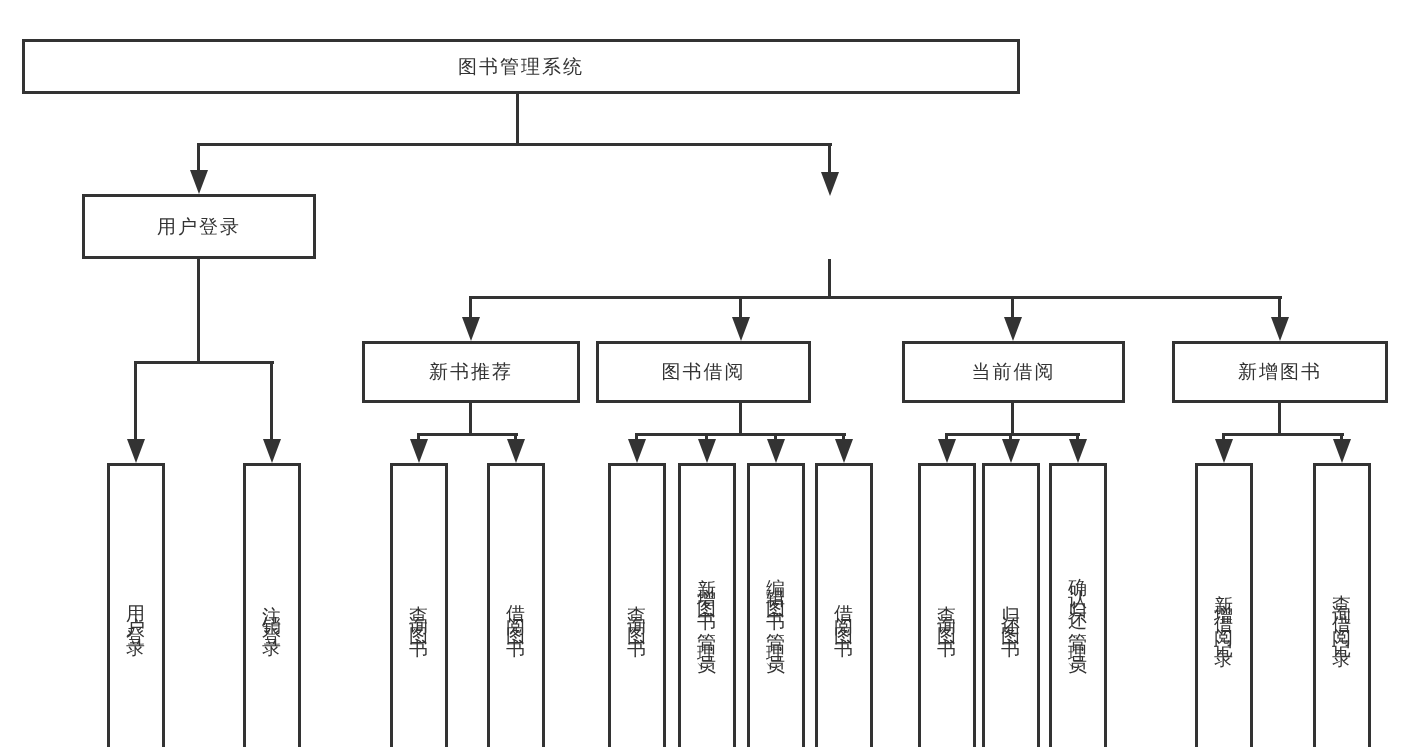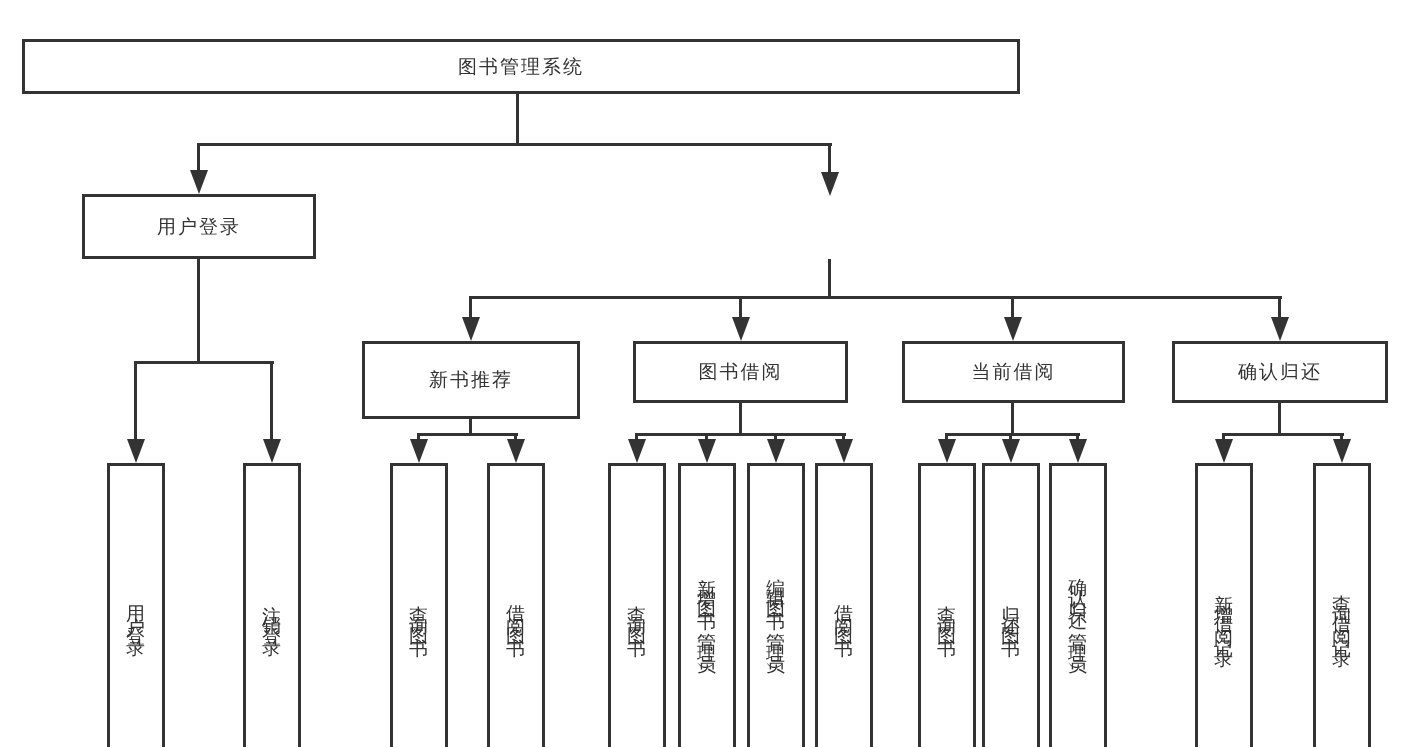--- a/index.html
+++ b/index.html
@@ -82,31 +82,31 @@
   <div class="hline" style="left:469px;top:270px;width:813px"></div>
   <div class="vline" style="left:469px;top:270px;height:24px"></div>
   <div class="arrow" style="left:462px;top:291px"></div>
   <div class="vline" style="left:739px;top:270px;height:24px"></div>
   <div class="arrow" style="left:732px;top:291px"></div>
   <div class="vline" style="left:1011px;top:270px;height:24px"></div>
   <div class="arrow" style="left:1004px;top:291px"></div>
   <div class="vline" style="left:1278px;top:270px;height:24px"></div>
   <div class="arrow" style="left:1271px;top:291px"></div>
 
-  <div class="box" style="left:362px;top:315px;width:218px;height:78px">
+  <div class="box" style="left:362px;top:315px;width:218px;height:62px">
     <span>新书推荐</span>
   </div>
-  <div class="box" style="left:633px;top:315px;width:215px;height:62px">
+  <div class="box" style="left:596px;top:315px;width:215px;height:62px">
     <span>图书借阅</span>
   </div>
   <div class="box" style="left:902px;top:315px;width:223px;height:62px">
     <span>当前借阅</span>
   </div>
   <div class="box" style="left:1172px;top:315px;width:216px;height:62px">
-    <span>确认归还</span>
+    <span>新增图书</span>
   </div>
 
   <div class="vline" style="left:469px;top:377px;height:33px"></div>
   <div class="hline" style="left:417px;top:407px;width:101px"></div>
   <div class="vline" style="left:417px;top:407px;height:10px"></div>
   <div class="arrow" style="left:410px;top:413px"></div>
   <div class="vline" style="left:514px;top:407px;height:10px"></div>
   <div class="arrow" style="left:507px;top:413px"></div>
 
   <div class="vline" style="left:739px;top:377px;height:33px"></div>

